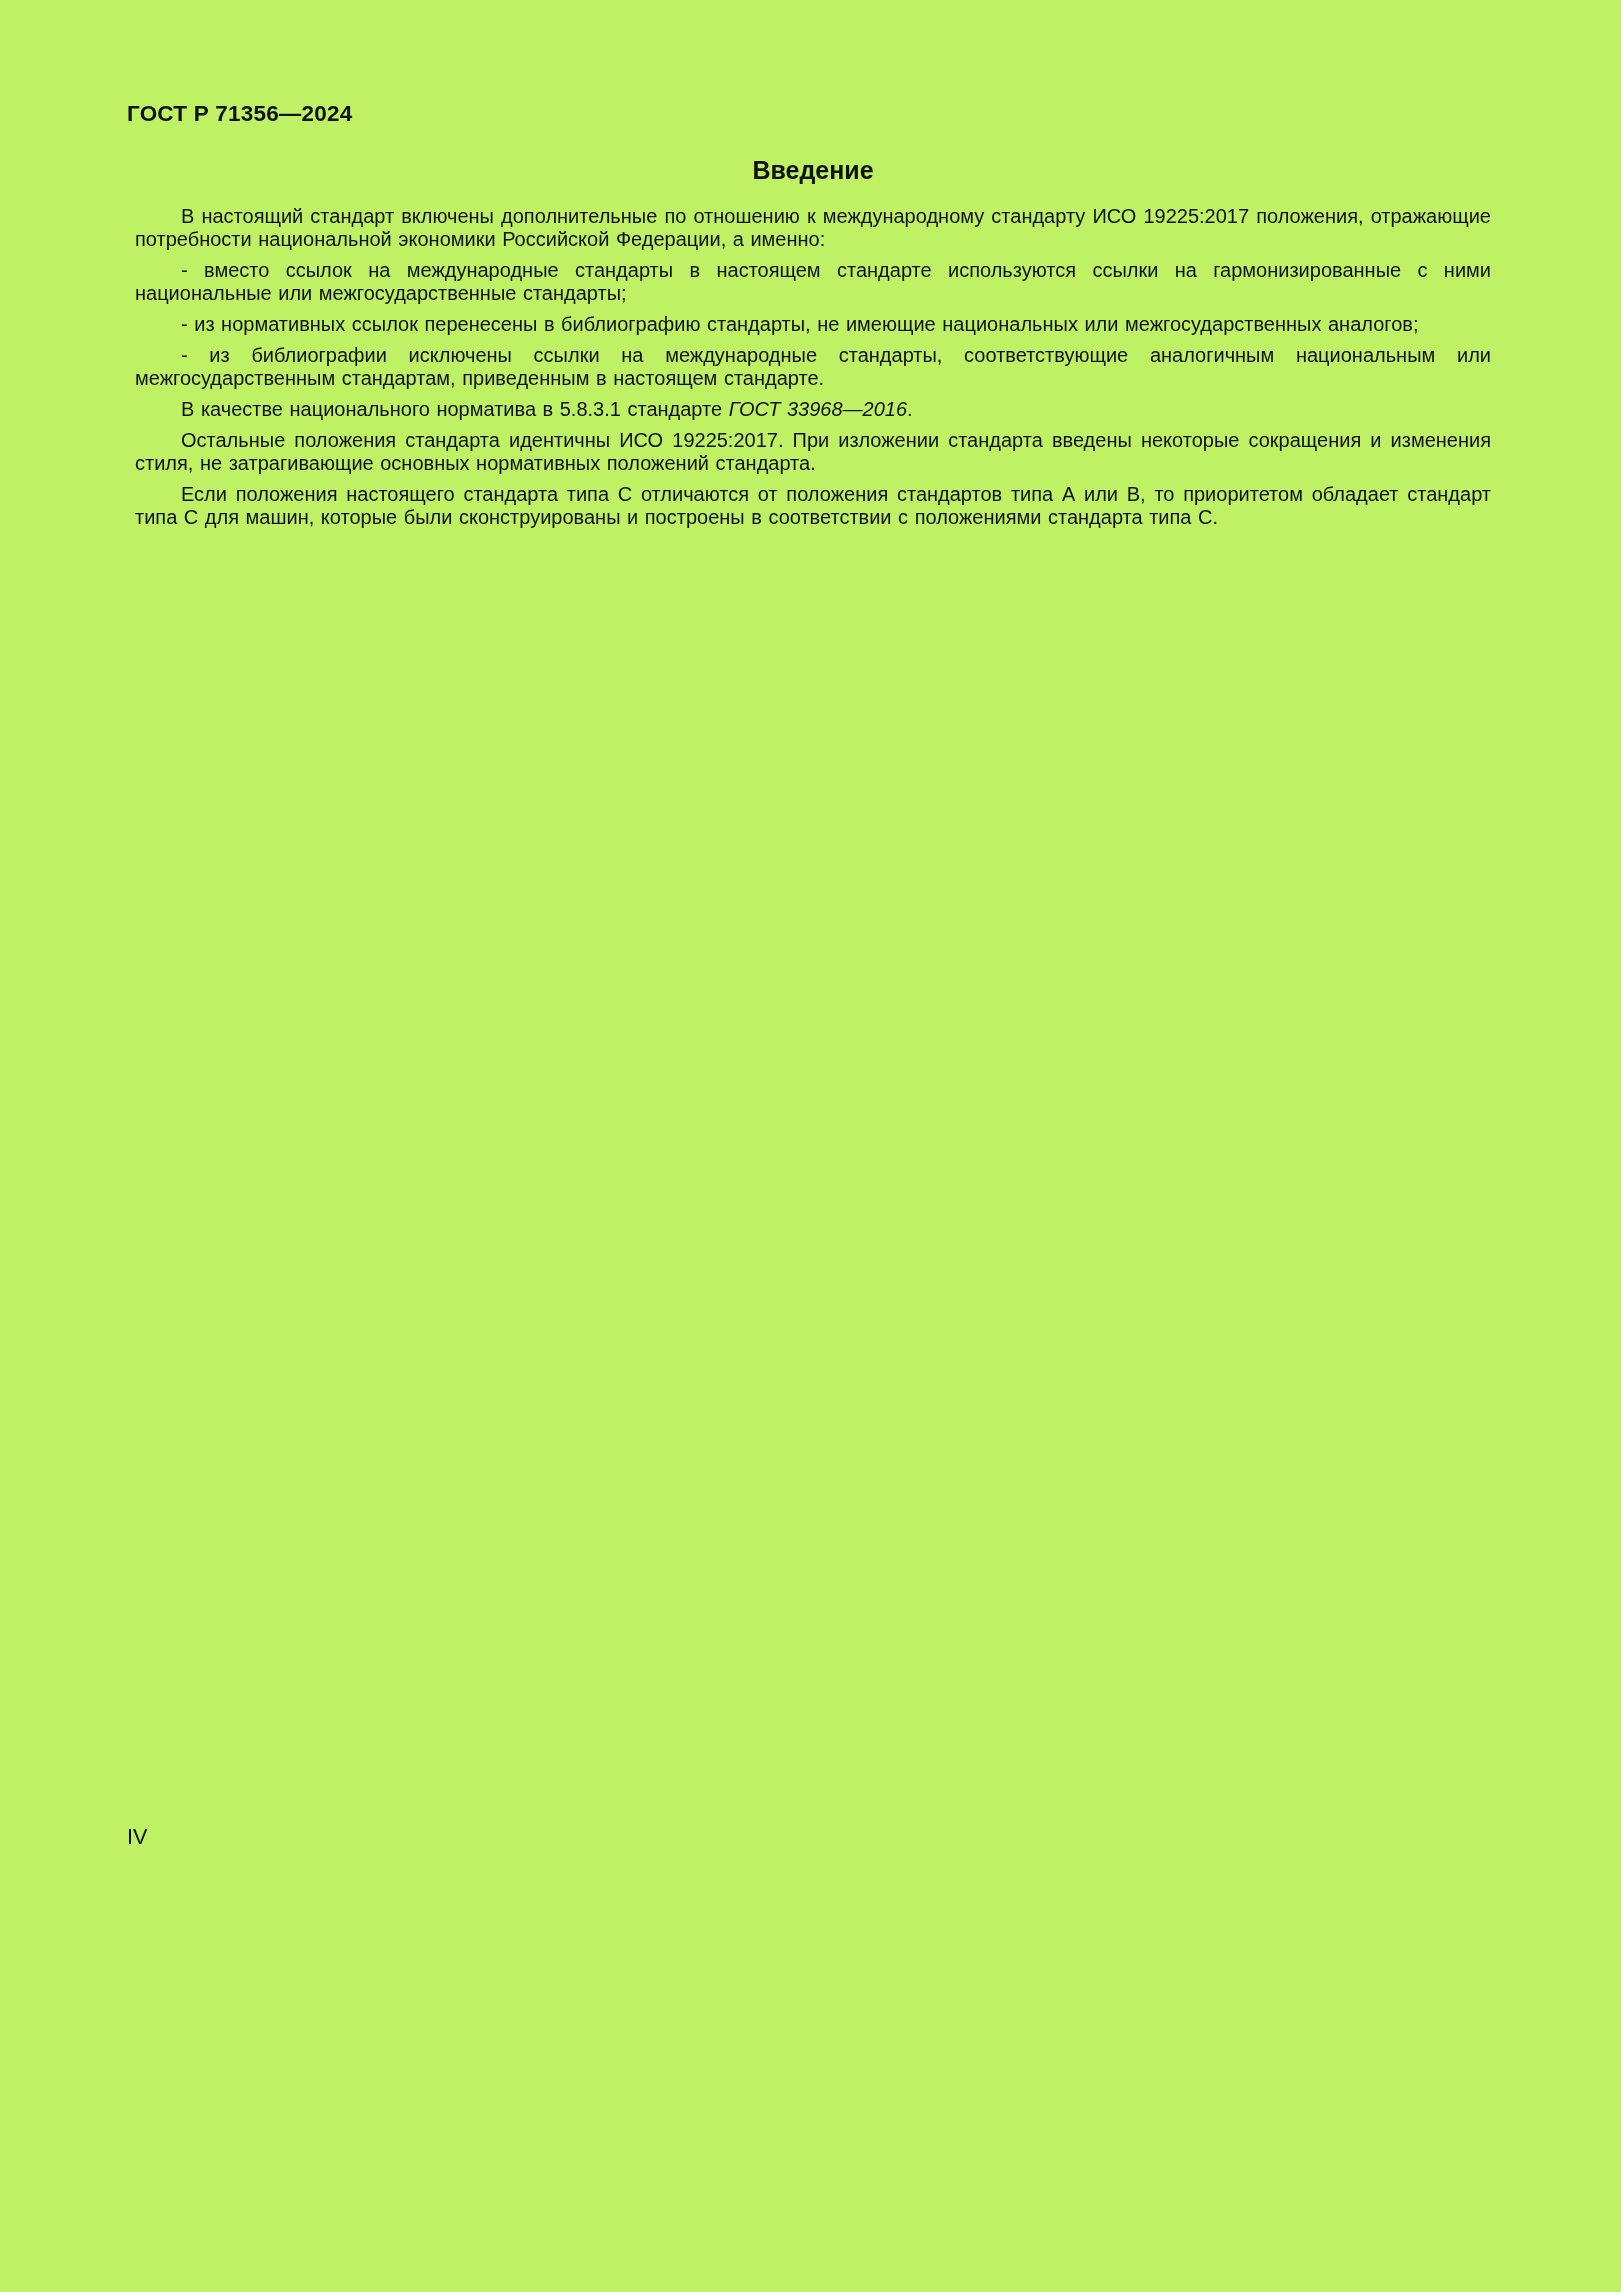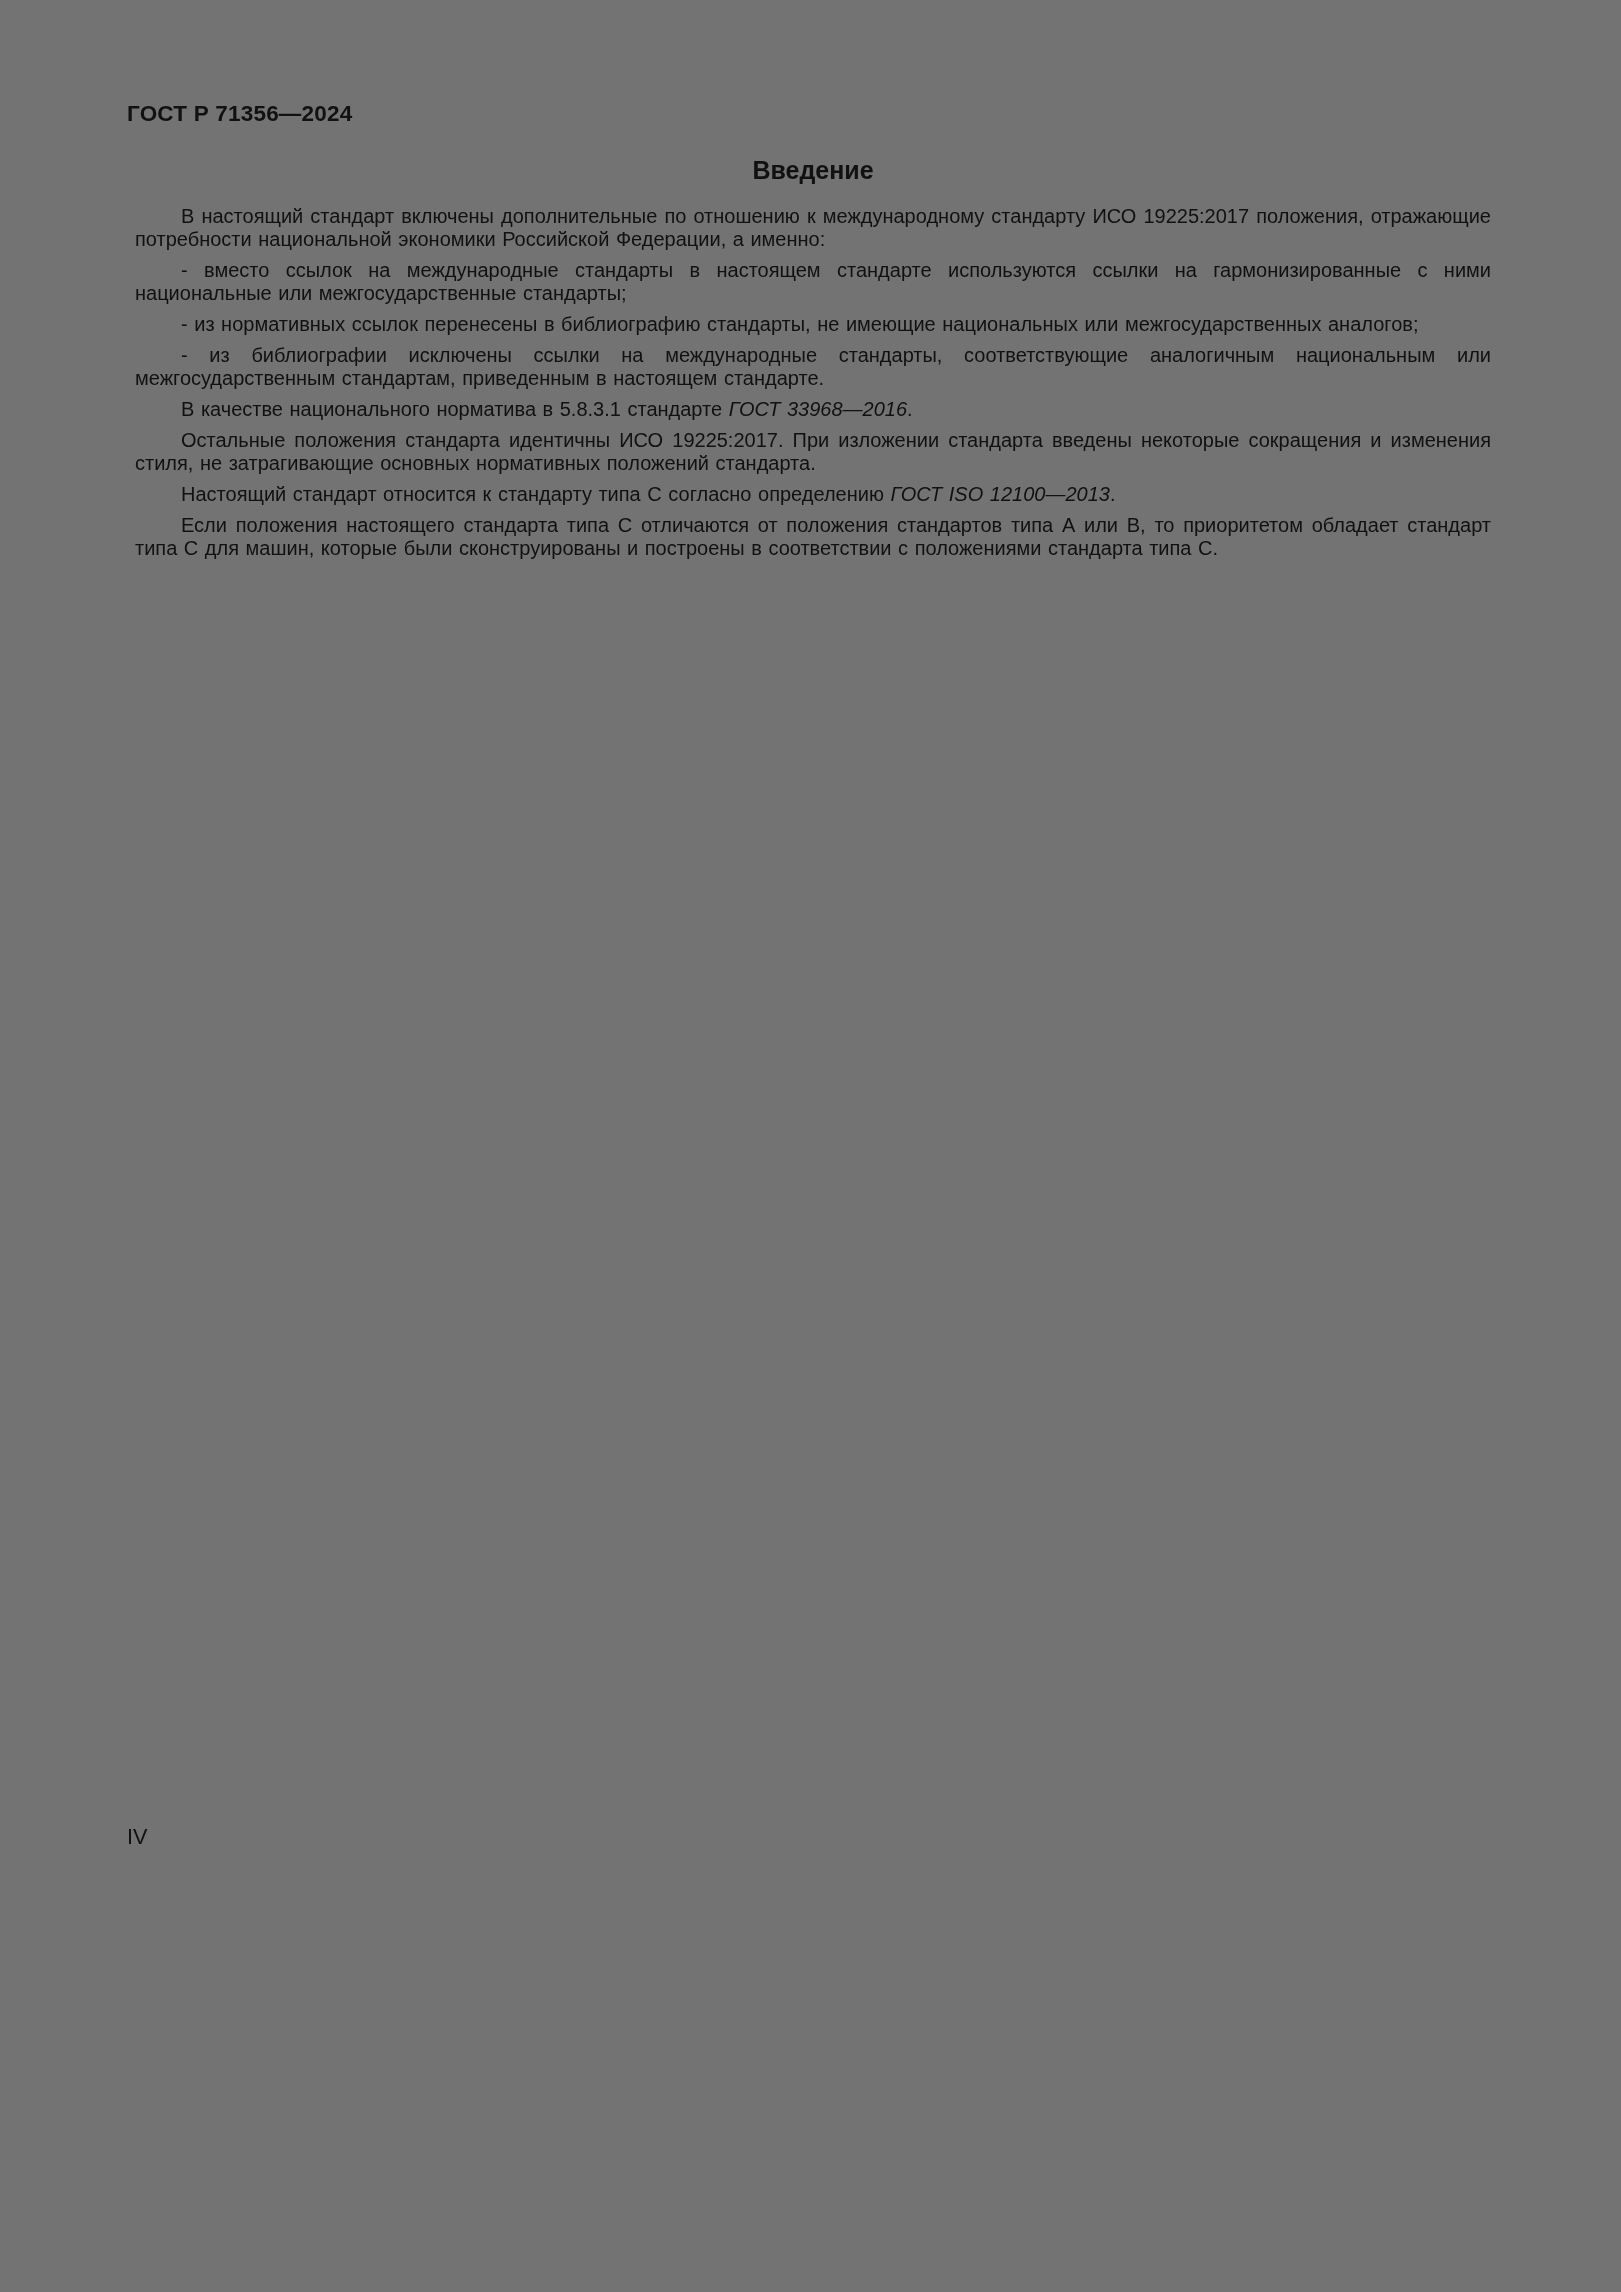--- a/index.html
+++ b/index.html
@@ -5,21 +5,21 @@
 <style>
   html, body {
     margin: 0;
     padding: 0;
     background: #ffffff;
   }
   .page {
     position: relative;
     width: 1621px;
     height: 2293px;
-    background: #737373;
+    background: #bef264;
     color: #111111;
     font-family: "Liberation Sans", "DejaVu Sans", sans-serif;
     box-sizing: border-box;
     padding: 101px 122px 0 127px;
     overflow: hidden;
   }
   .doc-number {
     font-weight: bold;
     font-size: 22.5px;
     letter-spacing: 0.2px;
@@ -67,21 +67,20 @@
 
     <p>- из нормативных ссылок перенесены в библиографию стандарты, не имеющие национальных или межгосударственных аналогов;</p>
 
     <p>- из библиографии исключены ссылки на международные стандарты, соответствующие аналогичным национальным или межгосударственным стандартам, приведенным в настоящем стандарте.</p>
 
     <p><span>В качестве национального норматива в 5.8.3.1 стандарте </span><span class="ref-italic">ГОСТ 33968—2016</span><span>.</span></p>
 
 
     <p>Остальные положения стандарта идентичны ИСО 19225:2017. При изложении стандарта введены некоторые сокращения и изменения стиля, не затрагивающие основных нормативных положений стандарта.</p>
 
-    <p><span>Настоящий стандарт относится к стандарту типа С согласно определению </span><span class="ref-italic">ГОСТ ISO 12100—2013</span><span>.</span></p>
 
     <p>Если положения настоящего стандарта типа С отличаются от положения стандартов типа А или В, то приоритетом обладает стандарт типа С для машин, которые были сконструированы и построены в соответствии с положениями стандарта типа С.</p>
 
   </main>
 
   <footer>
     <div class="page-number">IV</div>
   </footer>
 
 </div>

